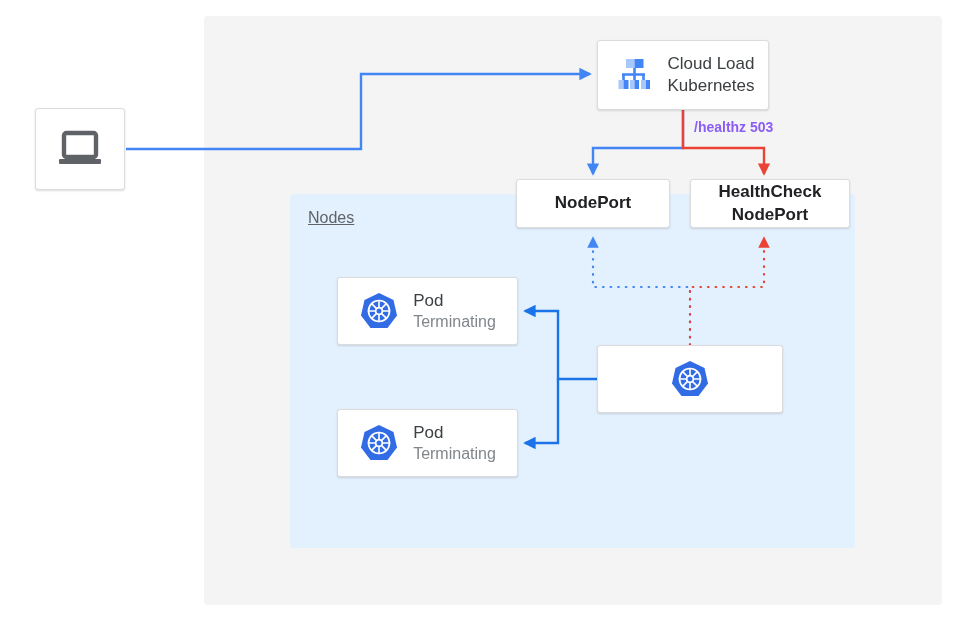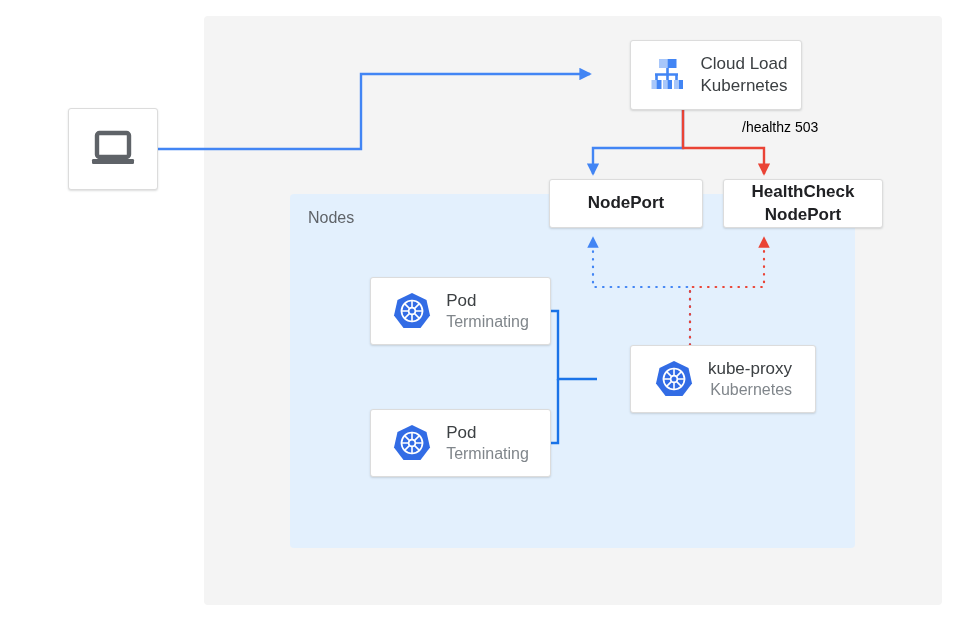--- a/index.html
+++ b/index.html
@@ -29,21 +29,20 @@
   .node-box {
     position: absolute;
     background: #ffffff;
     border: 1px solid #dcdcdc;
     border-radius: 3px;
     box-sizing: border-box;
     box-shadow: 0 1px 2px rgba(60,64,67,0.18);
     display: flex;
     align-items: center;
     justify-content: center;
-    margin-left: 33px;
   }
   .box-inner {
     display: flex;
     align-items: center;
     gap: 14px;
   }
   .box-text {
     display: flex;
     flex-direction: column;
     justify-content: center;
@@ -66,28 +65,28 @@
     color: #202124;
     text-align: center;
     line-height: 1.3;
     white-space: pre-line;
   }
   .region-label {
     position: absolute;
     font-size: 16px;
     color: #5f6368;
     white-space: nowrap;
+    text-decoration: underline;
   }
   .edge-label {
     position: absolute;
     font-size: 14px;
-    font-weight: normal;
-    color: #000000;
-    white-space: nowrap;
-    margin-left: 48px;
+    font-weight: bold;
+    color: #8b5cf6;
+    white-space: nowrap;
   }
   .icon-slot {
     display: flex;
     align-items: center;
     justify-content: center;
     flex: 0 0 auto;
   }
 </style>
 </head>
 <body>
@@ -219,20 +218,16 @@
         <svg width="40" height="40" viewBox="0 0 40 40" aria-hidden="true">
           <polygon points="20,2 34.5,9 38,24.5 28.5,37 11.5,37 2,24.5 5.5,9" fill="#326ce5"></polygon>
           <circle cx="20" cy="20" r="10.5" fill="none" stroke="#ffffff" stroke-width="1.7"></circle>
           <circle cx="20" cy="20" r="3.4" fill="none" stroke="#ffffff" stroke-width="1.7"></circle>
           <path d="M 20 9.5 L 20 16.6 M 20 23.4 L 20 30.5
                    M 9.5 20 L 16.6 20 M 23.4 20 L 30.5 20
                    M 12.6 12.6 L 17.6 17.6 M 22.4 22.4 L 27.4 27.4
                    M 27.4 12.6 L 22.4 17.6 M 17.6 22.4 L 12.6 27.4" stroke="#ffffff" stroke-width="1.6" stroke-linecap="round"></path>
         </svg>
       </span>
-      <span class="box-text">
-        <span class="title-line">kube-proxy</span>
-        <span class="sub-line">Kubernetes</span>
-      </span>
     </div>
   </div>
 
 </div>
 
 </body></html>

